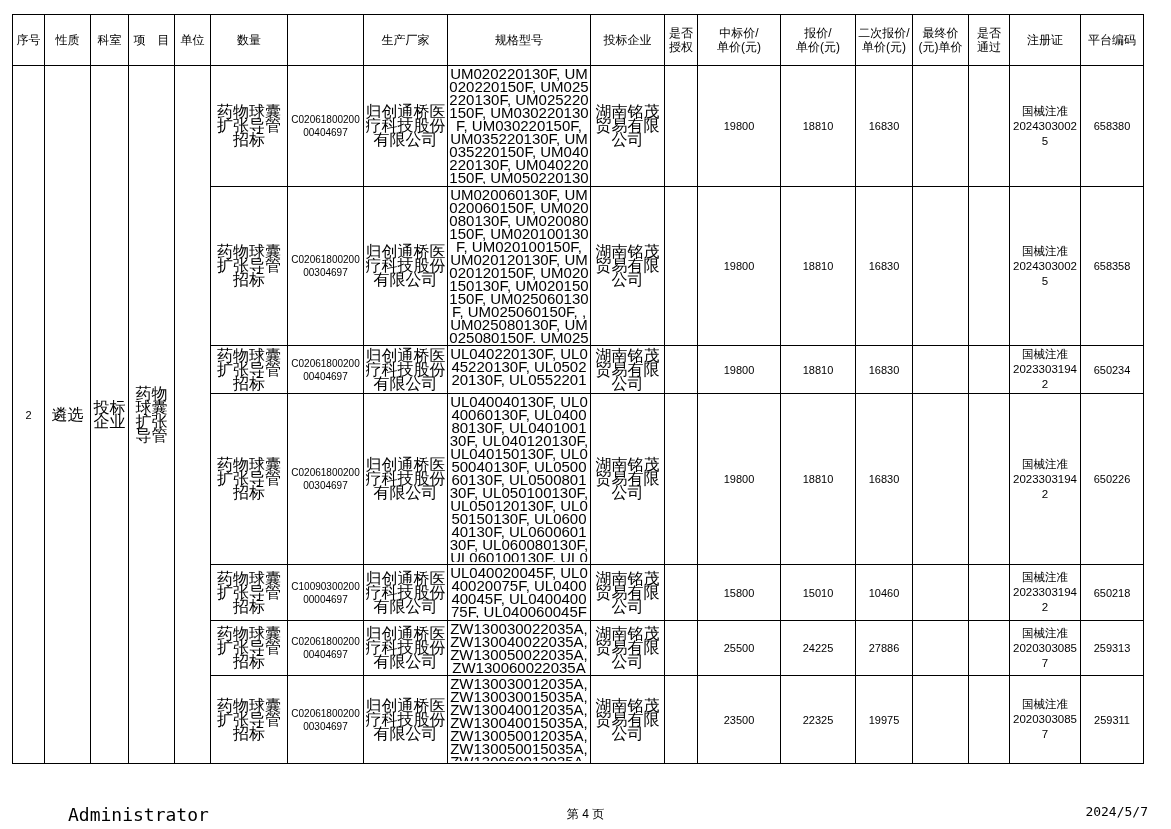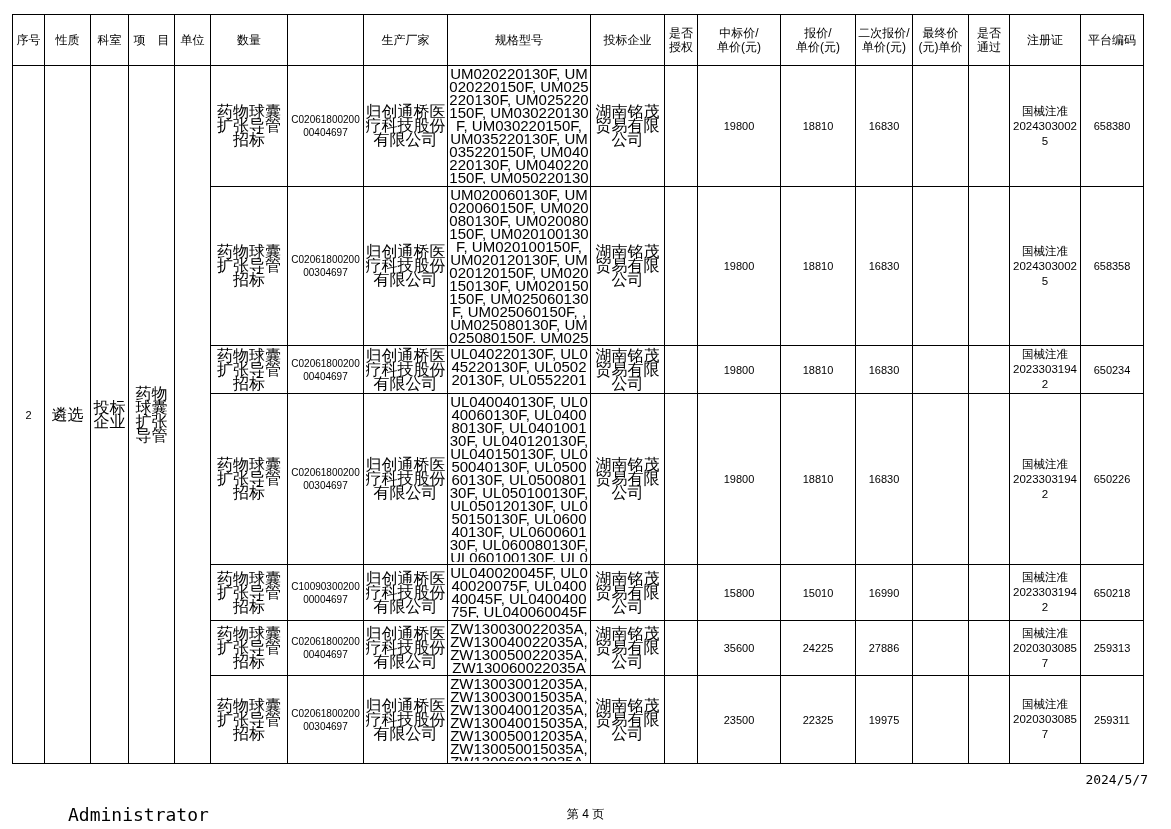--- a/index.html
+++ b/index.html
@@ -20,21 +20,21 @@
   td.code{font-size:10px;line-height:13px;word-break:break-all;text-align:center;}
   td.num{font-size:11px;}
   td.reg{font-size:11.5px;line-height:15px;overflow-wrap:break-word;word-break:normal;}
   td.spec-cell{vertical-align:top;padding:1px 1px;}
   td.spec-cell .clip{
     font-size:15px;line-height:13px;word-break:break-all;overflow:hidden;
     text-align:center;
   }
   .footer-user{position:absolute;left:68px;top:804px;font-family:"DejaVu Sans Mono", monospace;font-size:18px;}
   .footer-page{position:absolute;left:0;top:806px;width:100%;text-align:center;font-size:12px;}
-  .footer-date{position:absolute;right:23px;top:772px;font-family:"DejaVu Sans Mono", monospace;font-size:13px;}
+  .footer-date{position:absolute;right:23px;top:804px;font-family:"DejaVu Sans Mono", monospace;font-size:13px;}
 </style>
 </head>
 <body>
 
 <table>
   <colgroup>
     <col style="width:32px">
       <col style="width:46px">
       <col style="width:38px">
     <col style="width:46px">
@@ -159,36 +159,36 @@
       <td class="cjk">药物球囊扩张导管招标</td>
       <td class="code">C1009030020000004697</td>
       <td class="cjk">归创通桥医疗科技股份有限公司</td>
       <td class="spec-cell">
           <div class="clip" style="height:52px">UL040020045F, UL040020075F, UL040040045F, UL040040075F, UL040060045F等全型号</div>
         </td>
       <td class="cjk">湖南铭茂贸易有限公司</td>
       <td class="num"></td>
       <td class="num">15800</td>
       <td class="num">15010</td>
-      <td class="num">16990</td>
+      <td class="num">10460</td>
       <td class="num"></td>
       <td class="num"></td>
       <td class="reg">国械注准20233031942</td>
       <td class="num">650218</td>
     </tr>
     <tr style="height:55px">
       <td class="cjk">药物球囊扩张导管招标</td>
       <td class="code">C0206180020000404697</td>
       <td class="cjk">归创通桥医疗科技股份有限公司</td>
       <td class="spec-cell">
           <div class="clip" style="height:51px">ZW130030022035A, ZW130040022035A, ZW130050022035A, ZW130060022035A等全型号</div>
         </td>
       <td class="cjk">湖南铭茂贸易有限公司</td>
       <td class="num"></td>
-      <td class="num">35600</td>
+      <td class="num">25500</td>
       <td class="num">24225</td>
       <td class="num">27886</td>
       <td class="num"></td>
       <td class="num"></td>
       <td class="reg">国械注准20203030857</td>
       <td class="num">259313</td>
     </tr>
     <tr style="height:88px">
       <td class="cjk">药物球囊扩张导管招标</td>
       <td class="code">C0206180020000304697</td>

